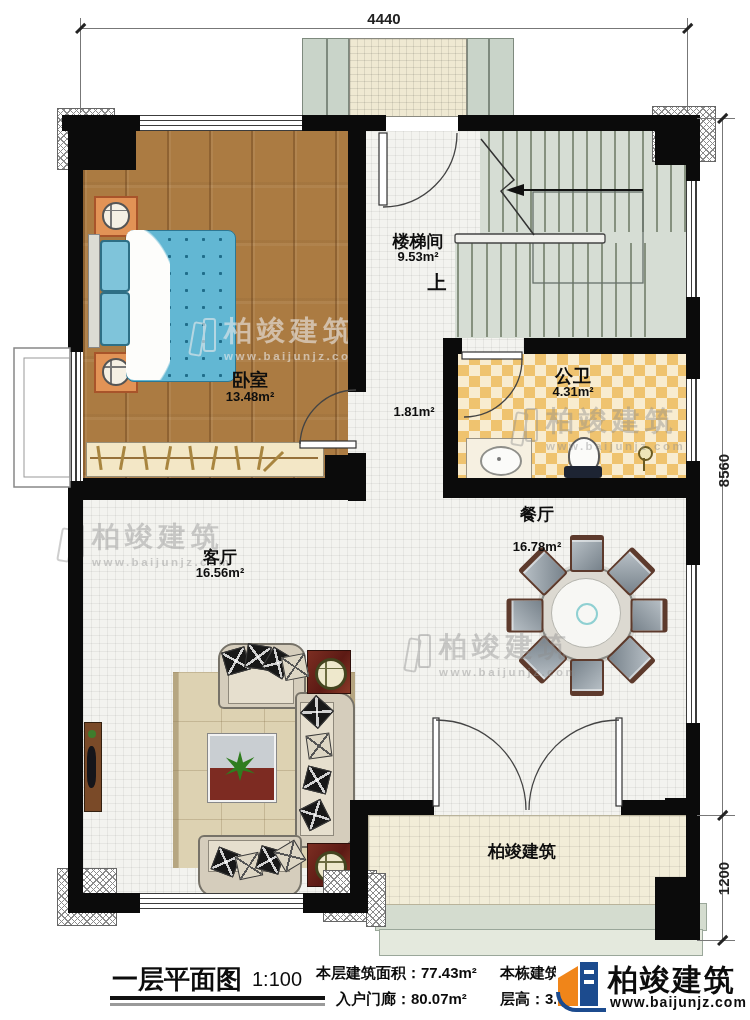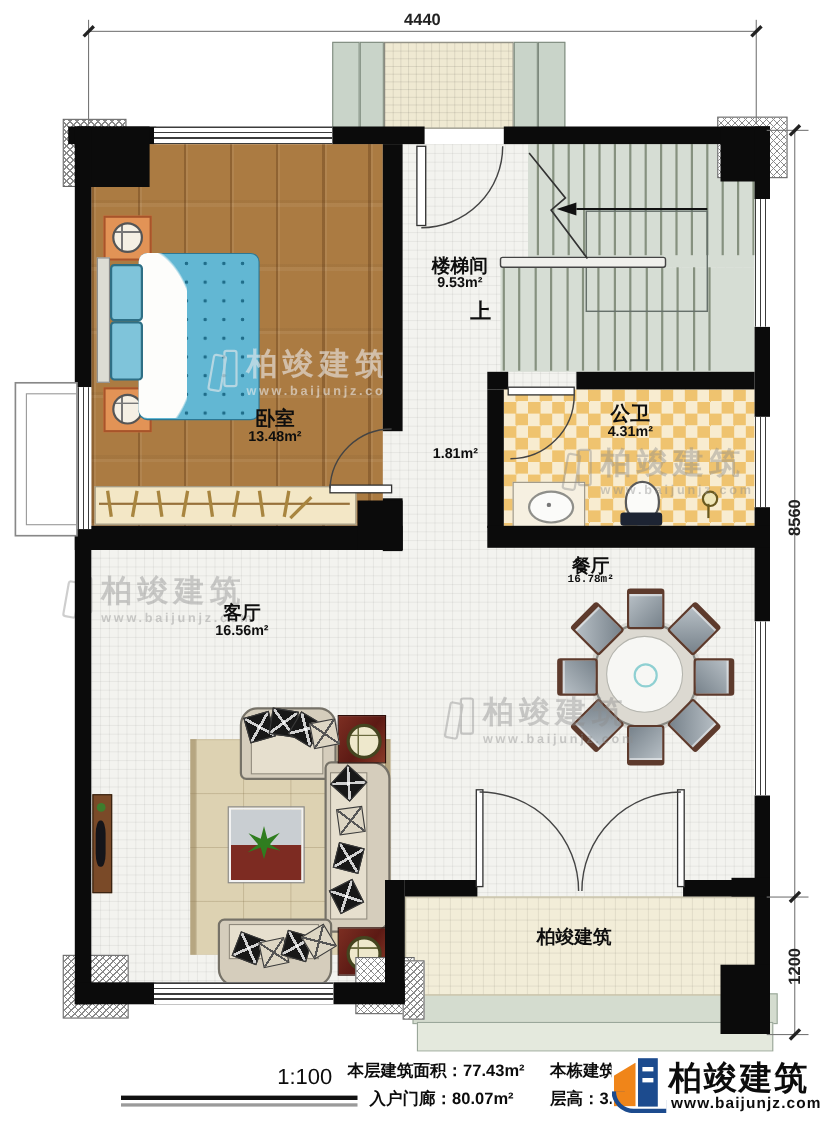--- a/index.html
+++ b/index.html
@@ -292,21 +292,21 @@
 
   <div class="lbl" style="left:250px;top:368px;font-size:18px;">卧室</div>
   <div class="lbl" style="left:250px;top:389px;font-size:13px;">13.48m²</div>
   <div class="lbl" style="left:418px;top:230px;font-size:17px;">楼梯间</div>
   <div class="lbl" style="left:418px;top:249px;font-size:13px;">9.53m²</div>
   <div class="lbl" style="left:437px;top:270px;font-size:19px;">上</div>
   <div class="lbl" style="left:414px;top:404px;font-size:13px;">1.81m²</div>
   <div class="lbl" style="left:573px;top:364px;font-size:18px;">公卫</div>
   <div class="lbl" style="left:573px;top:384px;font-size:13px;">4.31m²</div>
   <div class="lbl" style="left:537px;top:503px;font-size:17px;">餐厅</div>
-  <div class="lbl" style="left:537px;top:522px;font-size:10px;font-family:Liberation Mono, monospace;">16.78m²</div>
+  <div class="lbl" style="left:537px;top:539px;font-size:13px;">16.78m²</div>
   <div class="lbl" style="left:220px;top:546px;font-size:17px;">客厅</div>
   <div class="lbl" style="left:220px;top:565px;font-size:13px;">16.56m²</div>
   <div class="lbl" style="left:522px;top:840px;font-size:17px;">柏竣建筑</div>
 
   <div class="dimline" style="left:80px;top:28px;width:608px;height:1px;"></div>
   <div class="dimline" style="left:80px;top:18px;width:1px;height:95px;"></div>
   <div class="dimline" style="left:687px;top:18px;width:1px;height:95px;"></div>
   <div class="tick" style="left:74px;top:27px;"></div>
   <div class="tick" style="left:681px;top:27px;"></div>
   <div class="dimtxt" style="left:384px;top:10px;transform:translateX(-50%);">4440</div>
@@ -314,20 +314,21 @@
   <div class="dimline" style="left:697px;top:118px;width:38px;height:1px;"></div>
   <div class="dimline" style="left:697px;top:815px;width:38px;height:1px;"></div>
   <div class="dimline" style="left:697px;top:940px;width:38px;height:1px;"></div>
   <div class="tick" style="left:716px;top:117px;"></div>
   <div class="tick" style="left:716px;top:814px;"></div>
   <div class="tick" style="left:716px;top:939px;"></div>
   <div class="dimtxt" style="left:703px;top:462px;width:40px;text-align:center;transform:rotate(-90deg);">8560</div>
   <div class="dimtxt" style="left:703px;top:870px;width:40px;text-align:center;transform:rotate(-90deg);">1200</div>
 
   <div id="footer">
+    <span class="ftxt" style="left:112px;top:6px;font-size:26px;">一层平面图</span>
     <span class="ftxt" style="left:252px;top:12px;font-size:20px;font-weight:400;">1:100</span>
     <div class="abs" style="left:110px;top:40px;width:215px;height:4px;background:#111;"></div>
     <div class="abs" style="left:110px;top:47px;width:215px;height:3px;background:#9a9a9a;"></div>
     <span class="ftxt" style="left:316px;top:8px;font-size:15px;"><span>本层建筑面积：</span><span>77.43m²</span></span>
     <span class="ftxt" style="left:336px;top:34px;font-size:15px;"><span>入户门廊：</span><span>80.07m²</span></span>
     <span class="ftxt" style="left:500px;top:8px;font-size:15px;"><span>本栋建筑面积：</span><span>232.29m²</span></span>
     <span class="ftxt" style="left:500px;top:34px;font-size:15px;"><span>层高：</span><span>3.0m</span></span>
     <div class="abs" style="left:556px;top:4px;width:192px;height:58px;background:#fff;">
       <div class="logoicon" style="left:0;top:2px;">
           <div class="o"></div>

